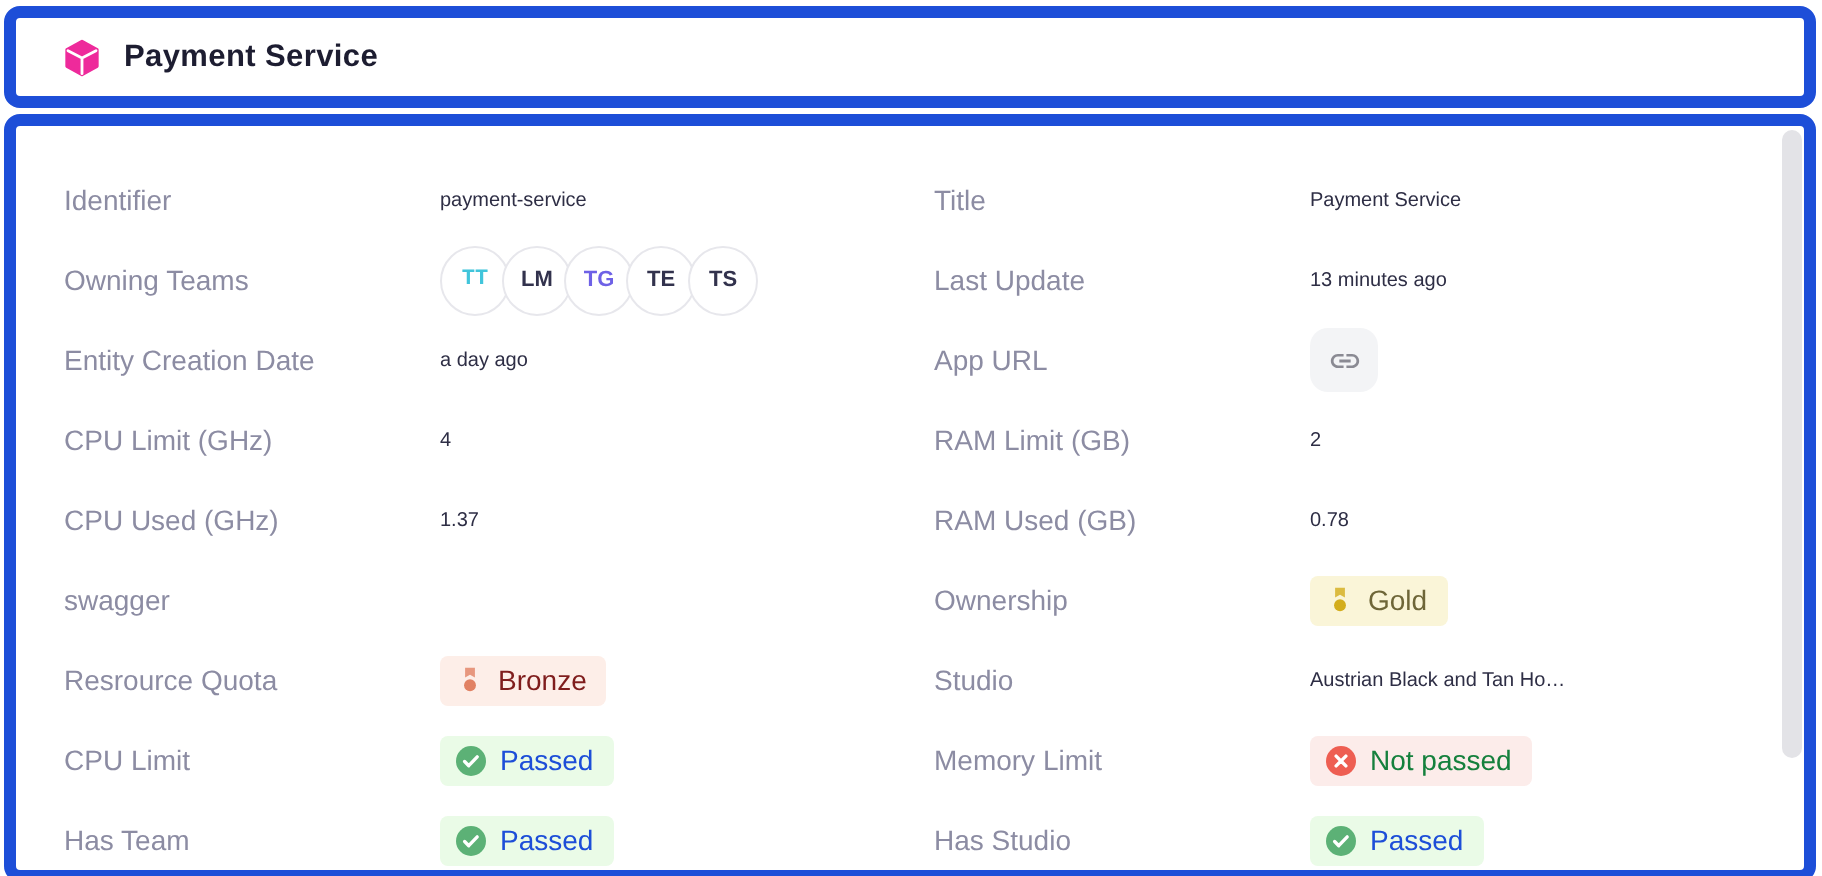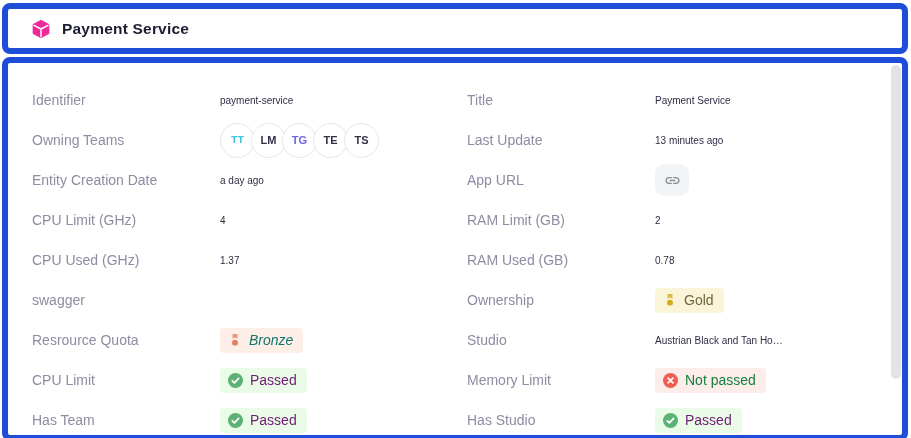--- a/index.html
+++ b/index.html
@@ -27,25 +27,25 @@
   .avatar-group { display: flex; align-items: center; }
   .avatar { width: 35px; height: 35px; border-radius: 50%; background: #fff;
     border: 1px solid #e7e7ec; display: flex; align-items: center; justify-content: center;
     font-size: 11px; font-weight: 700; margin-left: -4px; cursor: pointer; }
   .avatar:first-child { margin-left: 0; }
 
   
   .badge { display: inline-flex; align-items: center; gap: 7px; height: 25px;
     padding: 0 10px 0 8px; border-radius: 4px; font-size: 14px; font-weight: 500; white-space: nowrap; }
   .badge svg { flex: none; }
-  .badge-bronze  { background: #fdeee8; color: #0f766e; font-style: italic; }
+  .badge-bronze  { background: #fdeee8; color: #7f1d1d; }
   .badge-bronze  .medal { color: #e18163; }
   .badge-gold    { background: #faf5d8; color: #6e6638; }
   .badge-gold    .medal { color: #d3ad1c; }
-  .badge-success { background: #eafbe7; color: #701a75; }
+  .badge-success { background: #eafbe7; color: #1d4ed8; }
   .badge-danger  { background: #fcecea; color: #15803d; }
 
   
   .link-btn { width: 34px; height: 32px; border: none; border-radius: 9px; background: #f3f4f6;
     display: flex; align-items: center; justify-content: center; cursor: pointer; }
 
   
   .scrollbar-thumb { position: absolute; right: 1px; top: 2px; width: 10px; height: 314px;
     background: #e3e3e7; border-radius: 6px; }
 </style>

